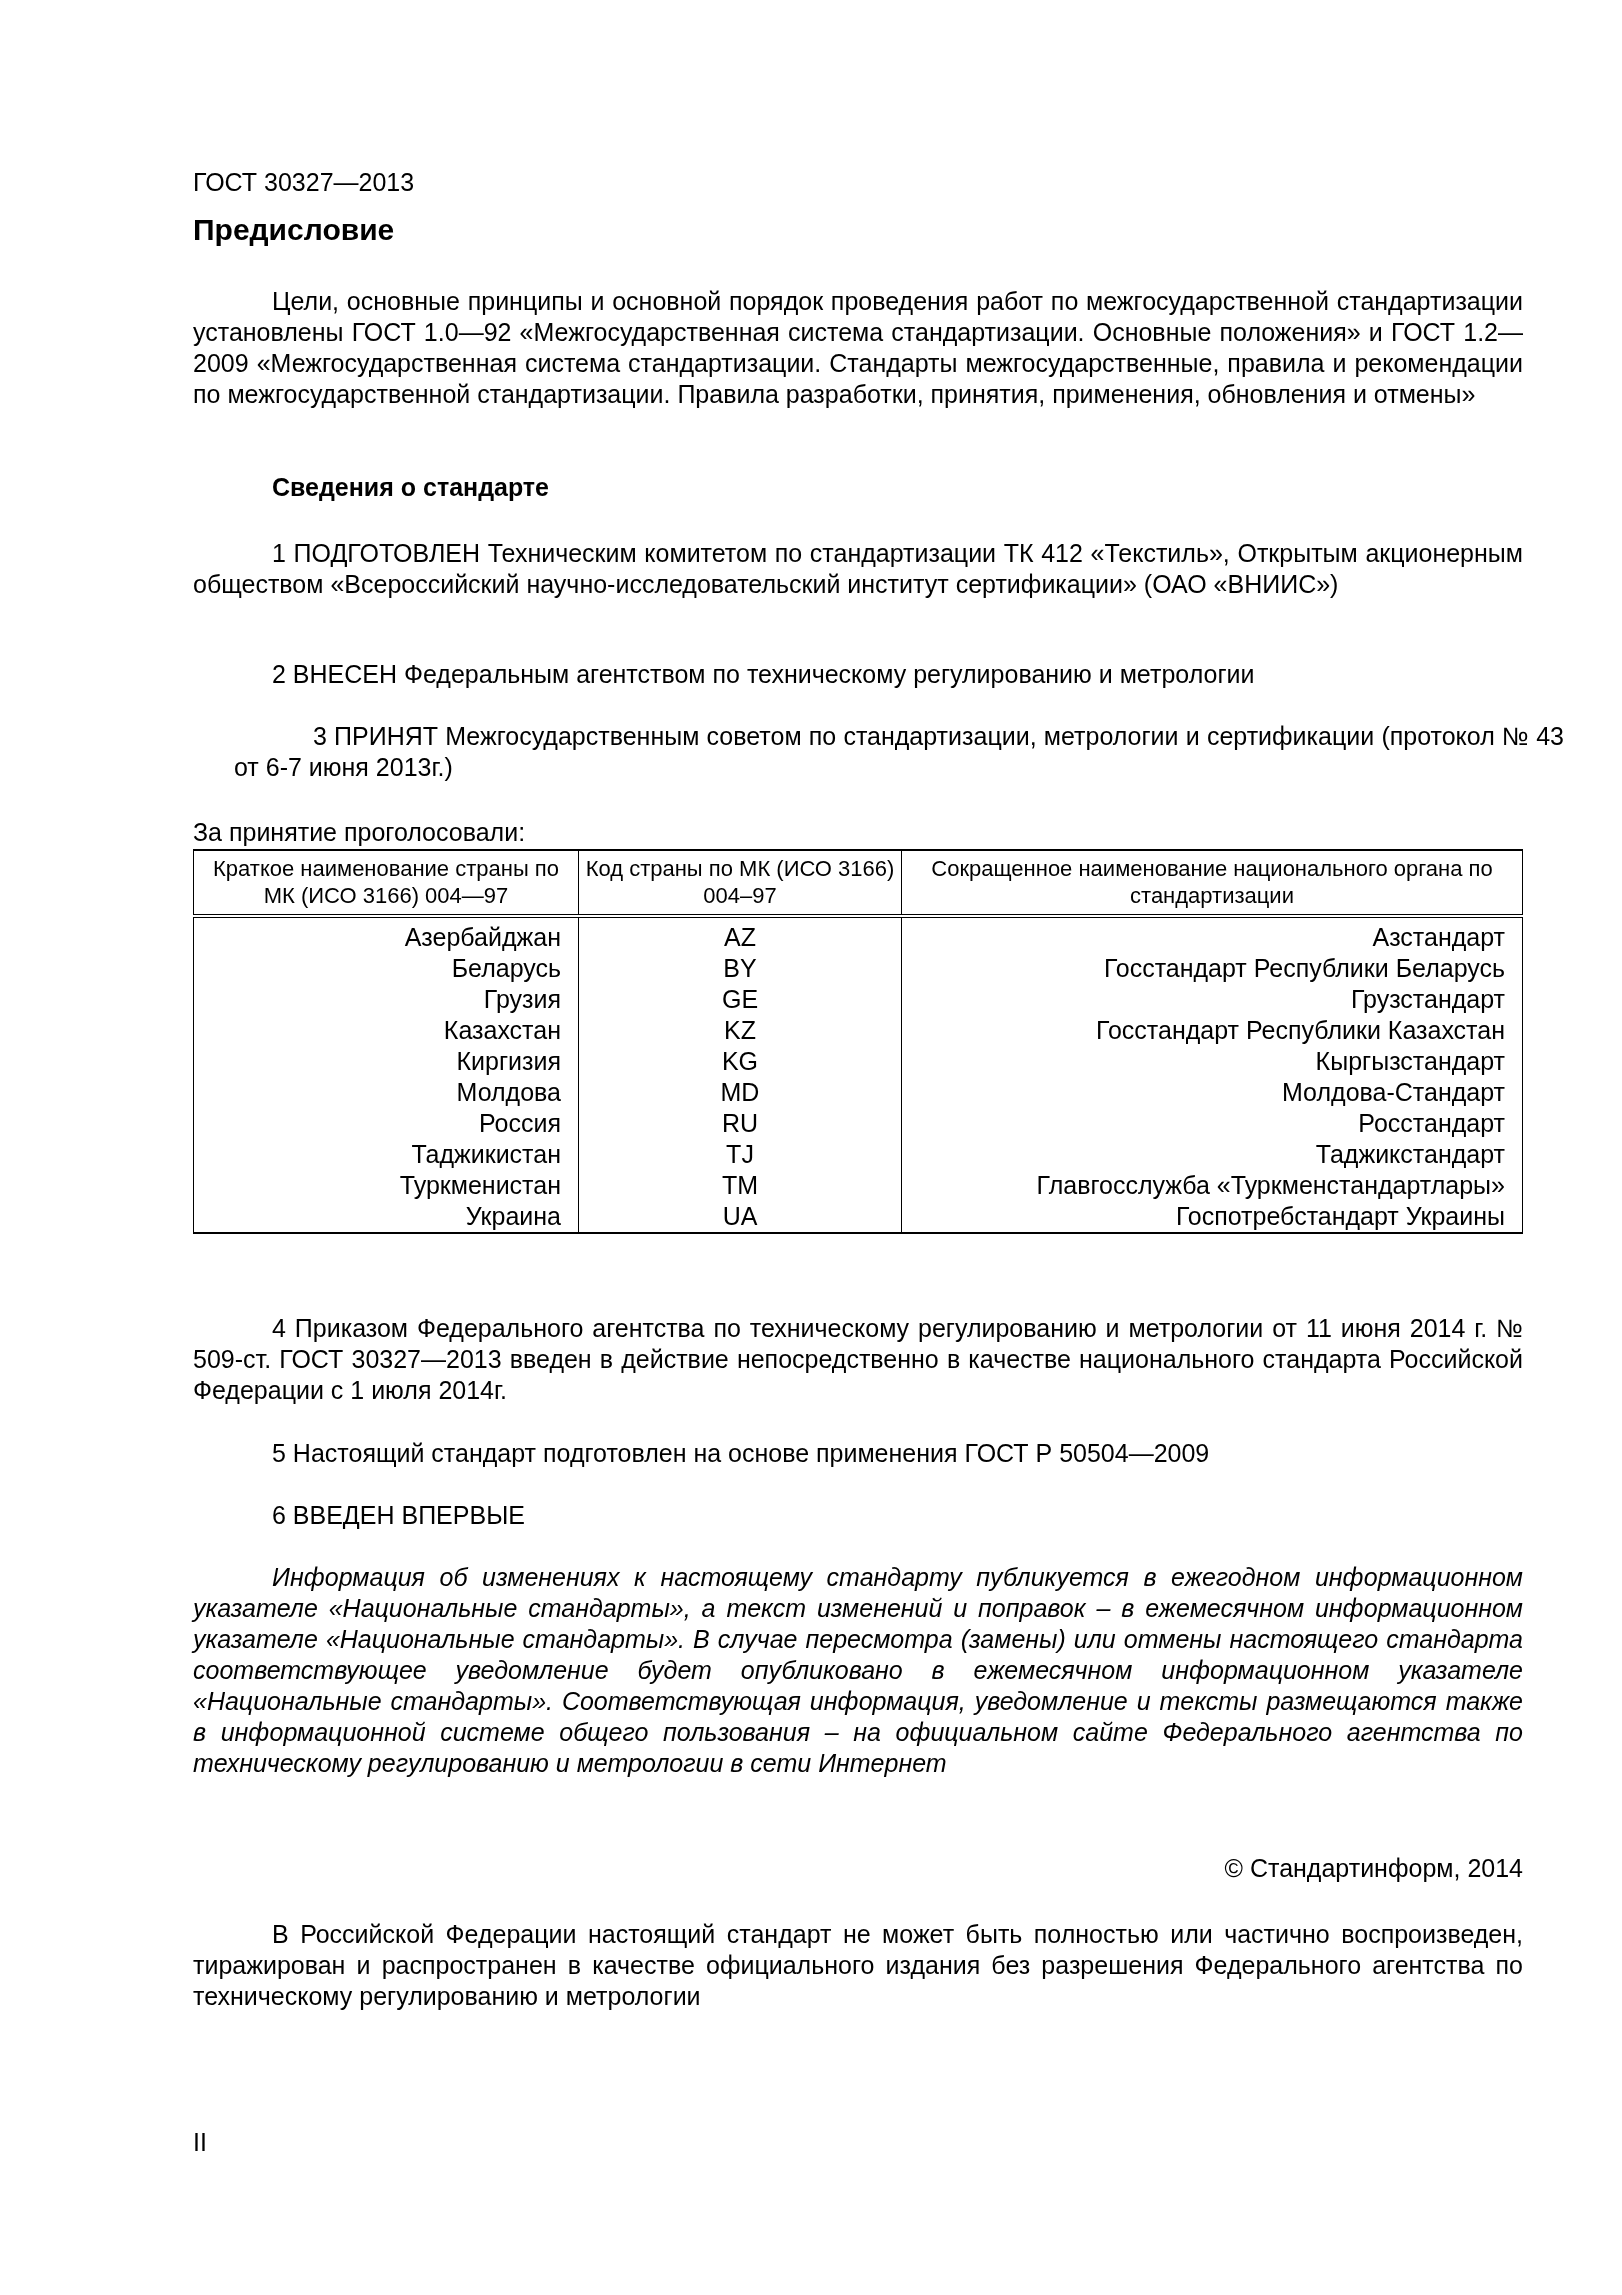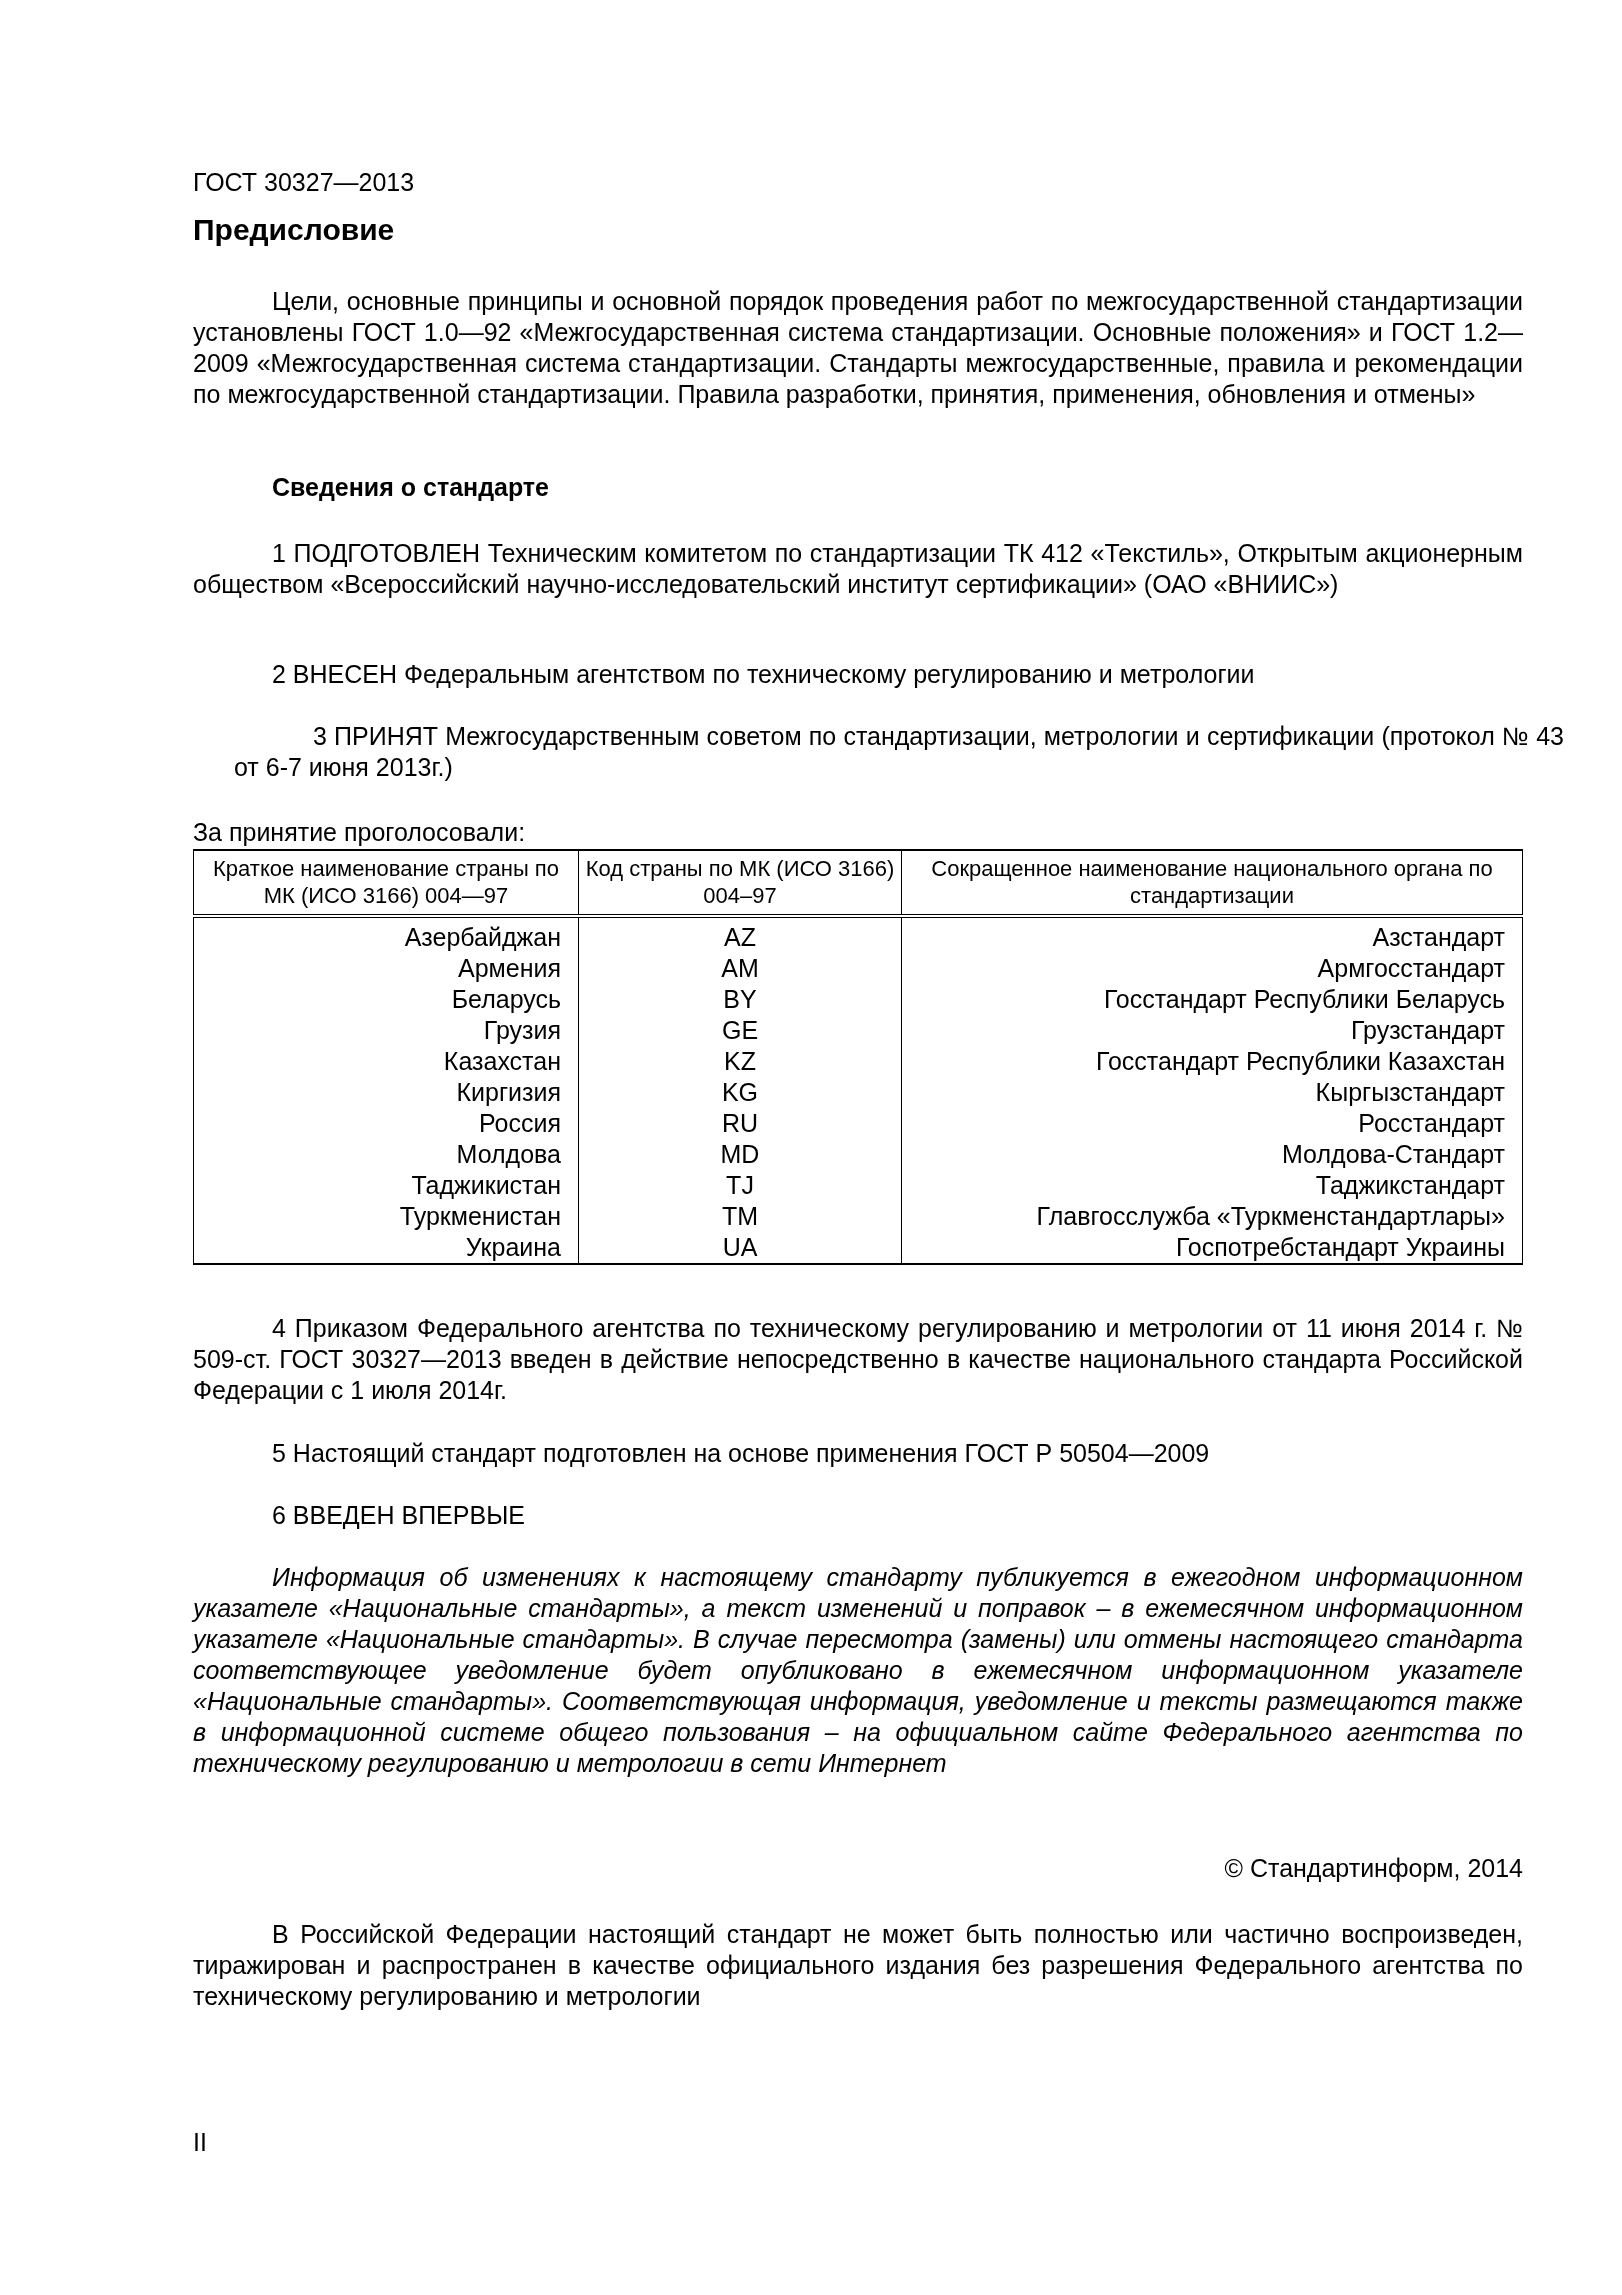--- a/index.html
+++ b/index.html
@@ -129,55 +129,50 @@
         <th>Сокращенное наименование национального органа по стандартизации</th>
       </tr>
     </thead>
     <tbody>
       <tr>
         <td>Азербайджан</td>
         <td class="code">AZ</td>
         <td>Азстандарт</td>
       </tr>
       <tr>
-        <td>Армения</td>
-        <td class="code">AM</td>
-        <td>Армгосстандарт</td>
-      </tr>
-      <tr>
         <td>Беларусь</td>
         <td class="code">BY</td>
         <td>Госстандарт Республики Беларусь</td>
       </tr>
       <tr>
         <td>Грузия</td>
         <td class="code">GE</td>
         <td>Грузстандарт</td>
       </tr>
       <tr>
         <td>Казахстан</td>
         <td class="code">KZ</td>
         <td>Госстандарт Республики Казахстан</td>
       </tr>
       <tr>
         <td>Киргизия</td>
         <td class="code">KG</td>
         <td>Кыргызстандарт</td>
       </tr>
       <tr>
+        <td>Молдова</td>
+        <td class="code">MD</td>
+        <td>Молдова-Стандарт</td>
+      </tr>
+      <tr>
         <td>Россия</td>
         <td class="code">RU</td>
         <td>Росстандарт</td>
       </tr>
       <tr>
-        <td>Молдова</td>
-        <td class="code">MD</td>
-        <td>Молдова-Стандарт</td>
-      </tr>
-      <tr>
         <td>Таджикистан</td>
         <td class="code">TJ</td>
         <td>Таджикстандарт</td>
       </tr>
       <tr>
         <td>Туркменистан</td>
         <td class="code">TM</td>
         <td>Главгосслужба «Туркменстандартлары»</td>
       </tr>
       <tr>

